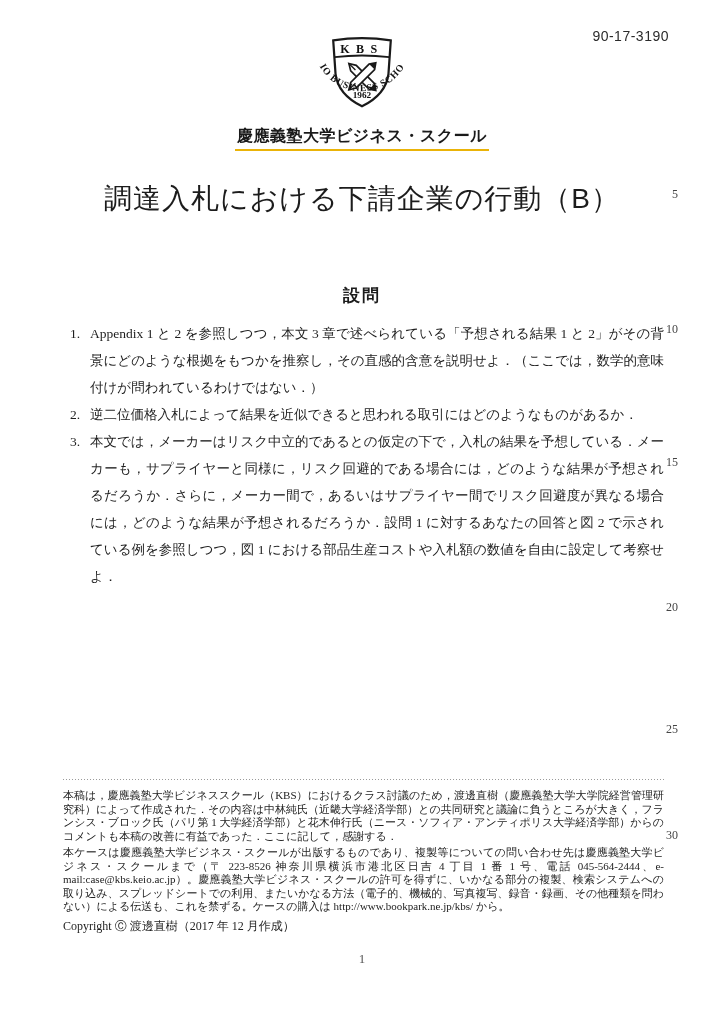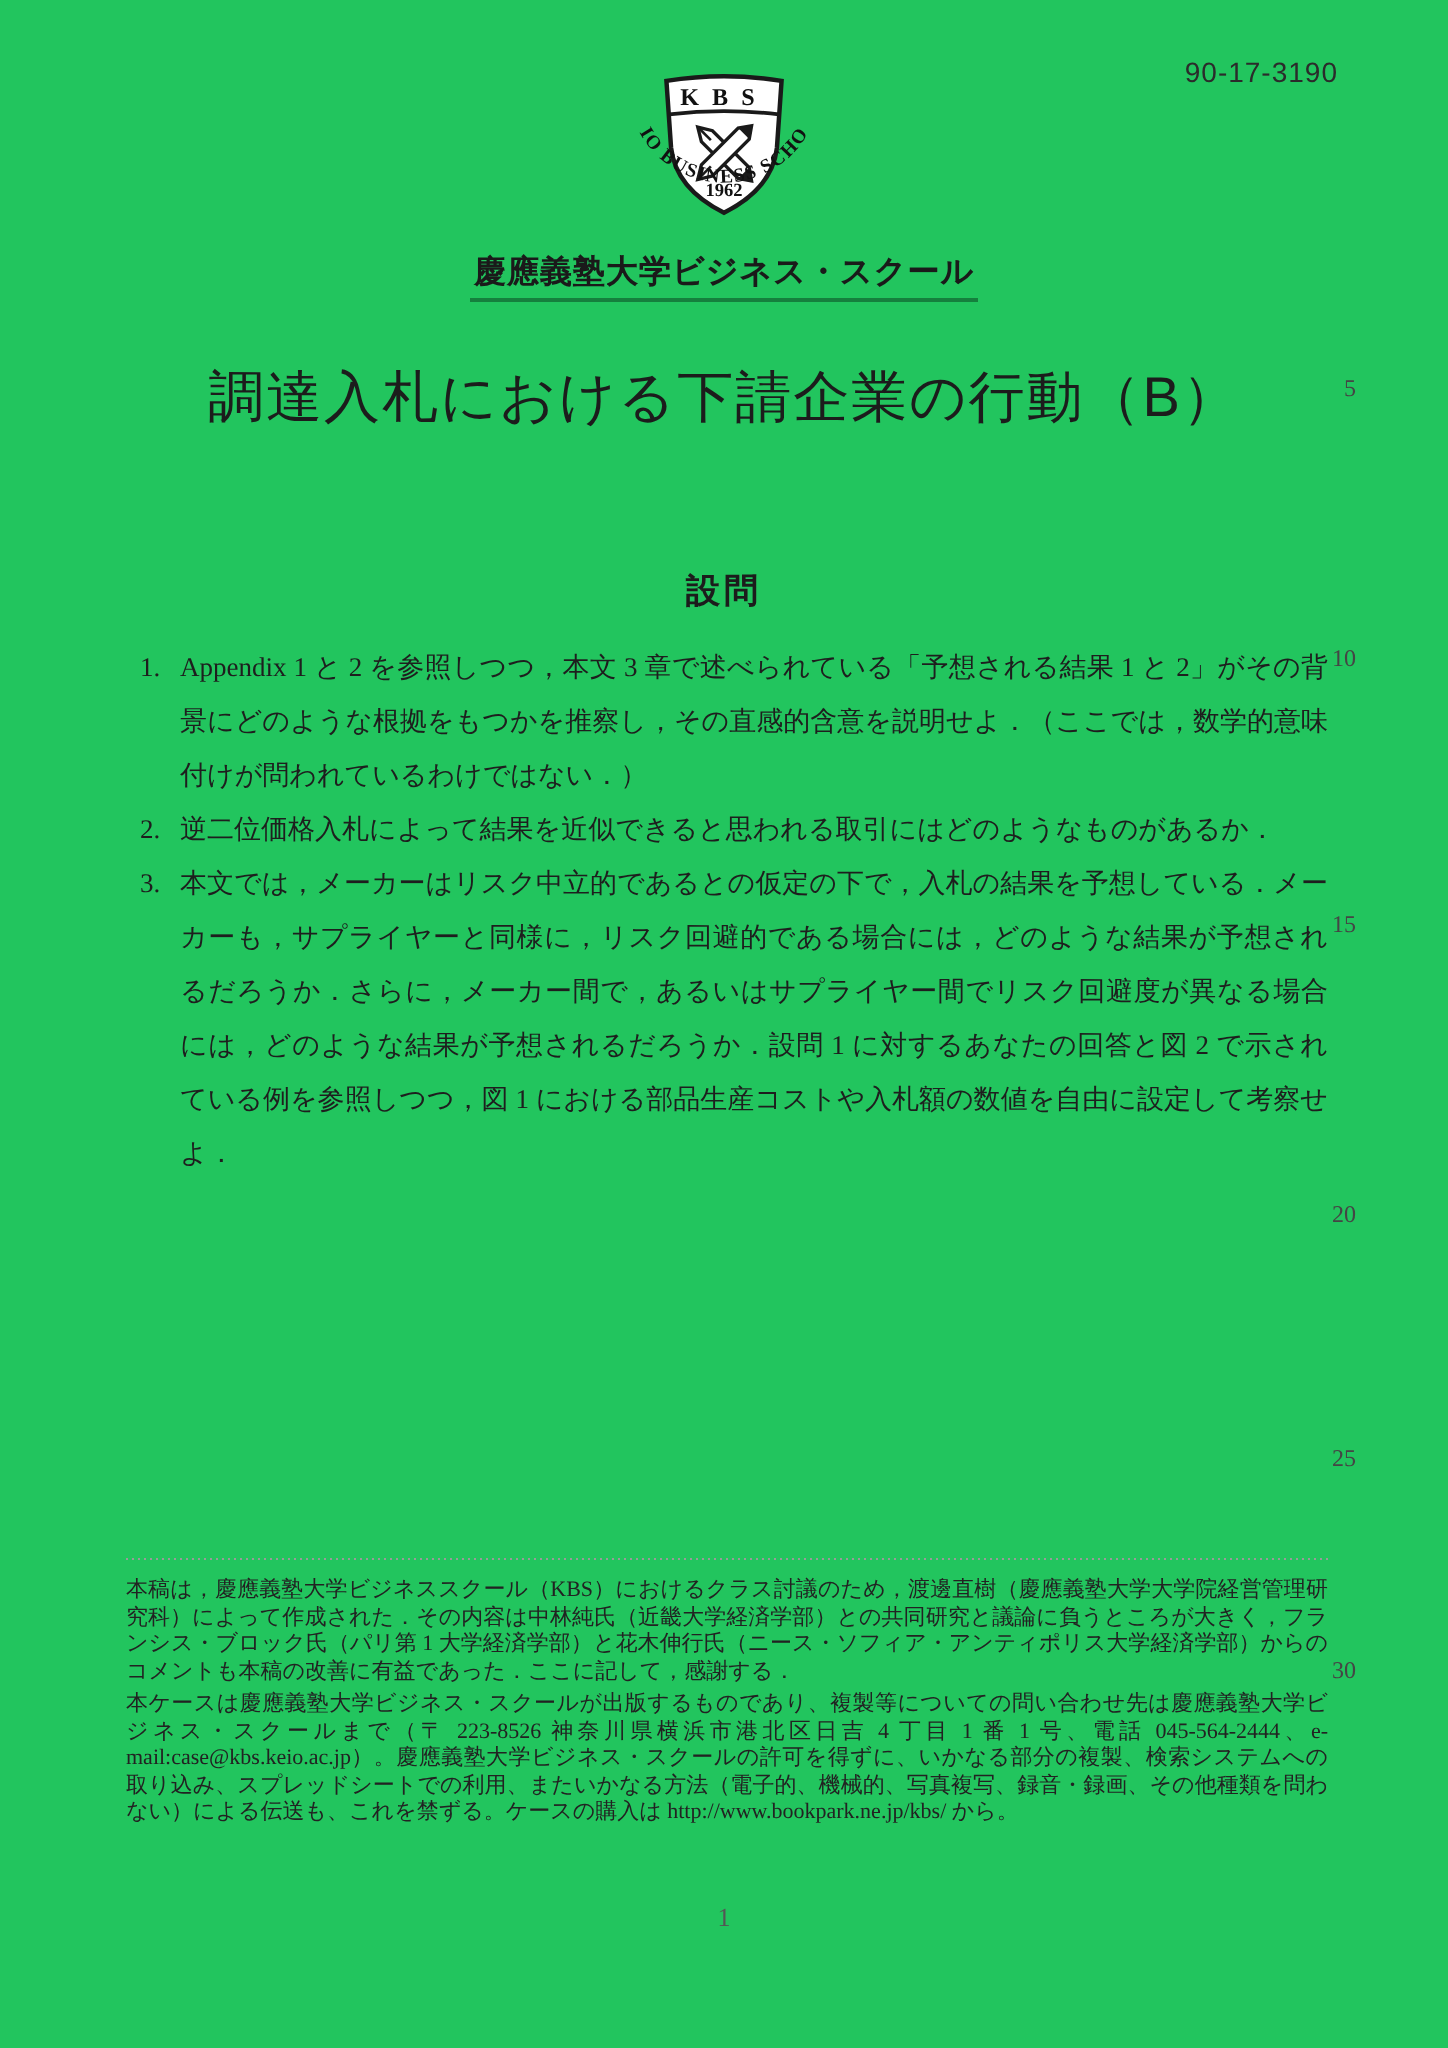--- a/index.html
+++ b/index.html
@@ -1,19 +1,19 @@
 <!DOCTYPE html>
 <html lang="ja"><head>
 <meta charset="utf-8">
 <style>
   html,body{margin:0;padding:0;background:#e8e8e8;}
   .page{
     position:relative;
     width:724px;height:1024px;
-    background:#22c55e;
+    background:#ffffff;
     font-family:"Liberation Serif","DejaVu Serif",serif;
     color:#222;
     overflow:hidden;
     margin:0 auto;
   }
   .doc-number{
     position:absolute;top:28px;right:55px;
     font-family:"Liberation Sans","DejaVu Sans",sans-serif;
     font-size:14px;color:#2b2b2b;letter-spacing:0.5px;
   }
@@ -21,21 +21,21 @@
     position:absolute;top:33px;left:50%;transform:translateX(-50%);
     width:112px;height:96px;text-decoration:underline;
   }
   .inst-header{
     position:absolute;top:126px;left:0;width:100%;text-align:center;
   }
   .inst-header span{
     display:inline-block;
     font-family:"Liberation Sans","DejaVu Sans",sans-serif;
     font-weight:bold;font-size:16px;letter-spacing:0.5px;
-    border-bottom:2px solid #15803d;padding:0 2px 2px 2px;color:#1a1a1a;
+    border-bottom:2px solid #eab308;padding:0 2px 2px 2px;color:#1a1a1a;
   }
   .main-title{
     position:absolute;top:180px;left:0;width:100%;text-align:center;
     font-family:"Liberation Sans","DejaVu Sans",sans-serif;
     font-size:28px;font-weight:500;letter-spacing:1px;color:#1c1c1c;
   }
   .margin-num{
     position:absolute;right:46px;width:26px;text-align:right;
     font-size:12px;color:#454545;
     font-family:"Liberation Serif","DejaVu Serif",serif;
@@ -136,17 +136,18 @@
     <div class="question">
       <span class="q-num">3.</span>
       <div class="q-text">本文では，メーカーはリスク中立的であるとの仮定の下で，入札の結果を予想している．メーカーも，サプライヤーと同様に，リスク回避的である場合には，どのような結果が予想されるだろうか．さらに，メーカー間で，あるいはサプライヤー間でリスク回避度が異なる場合には，どのような結果が予想されるだろうか．設問 1 に対するあなたの回答と図 2 で示されている例を参照しつつ，図 1 における部品生産コストや入札額の数値を自由に設定して考察せよ．</div>
     </div>
   </div>
 
   <div class="footer">
     <div class="dotted-rule"></div>
     <p>本稿は，慶應義塾大学ビジネススクール（KBS）におけるクラス討議のため，渡邊直樹（慶應義塾大学大学院経営管理研究科）によって作成された．その内容は中林純氏（近畿大学経済学部）との共同研究と議論に負うところが大きく，フランシス・ブロック氏（パリ第 1 大学経済学部）と花木伸行氏（ニース・ソフィア・アンティポリス大学経済学部）からのコメントも本稿の改善に有益であった．ここに記して，感謝する．</p>
     <p>本ケースは慶應義塾大学ビジネス・スクールが出版するものであり、複製等についての問い合わせ先は慶應義塾大学ビジネス・スクールまで（〒 223-8526 神奈川県横浜市港北区日吉 4 丁目 1 番 1 号、電話 045-564-2444、e-mail:case@kbs.keio.ac.jp）。慶應義塾大学ビジネス・スクールの許可を得ずに、いかなる部分の複製、検索システムへの取り込み、スプレッドシートでの利用、またいかなる方法（電子的、機械的、写真複写、録音・録画、その他種類を問わない）による伝送も、これを禁ずる。ケースの購入は http://www.bookpark.ne.jp/kbs/ から。</p>
+    <div class="copyright-line">Copyright Ⓒ 渡邊直樹（2017 年 12 月作成）</div>
   </div>
 
   <div class="page-number">1</div>
 
 </div>
 
 </body></html>

